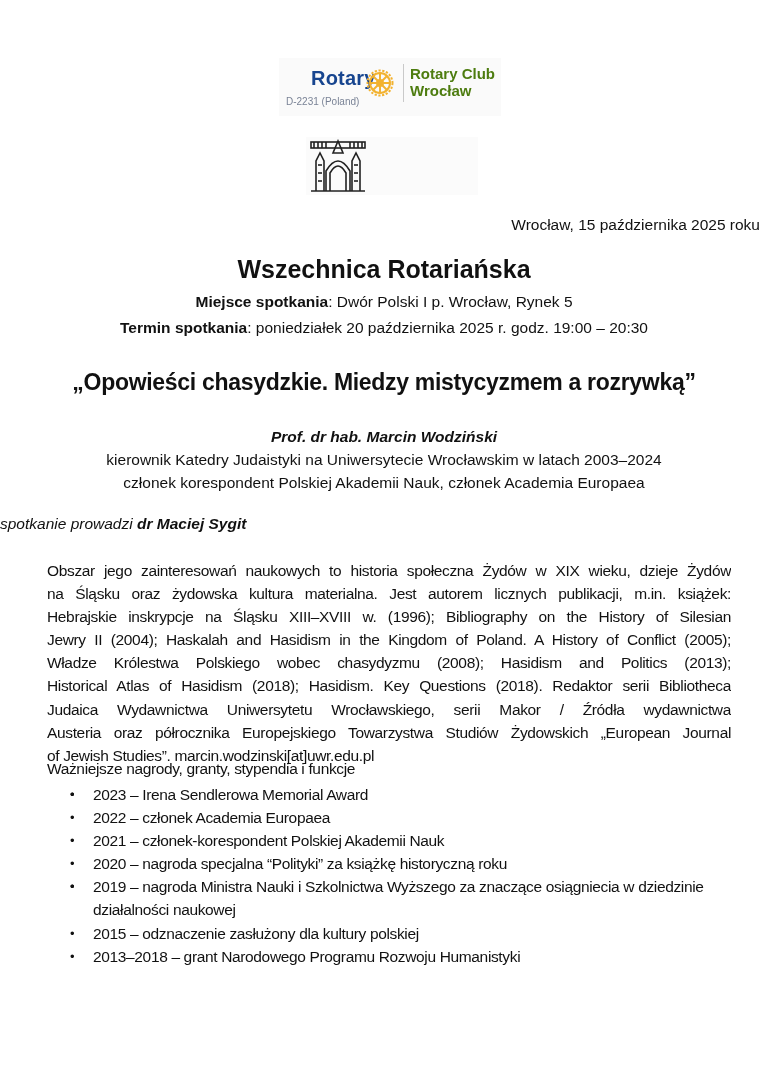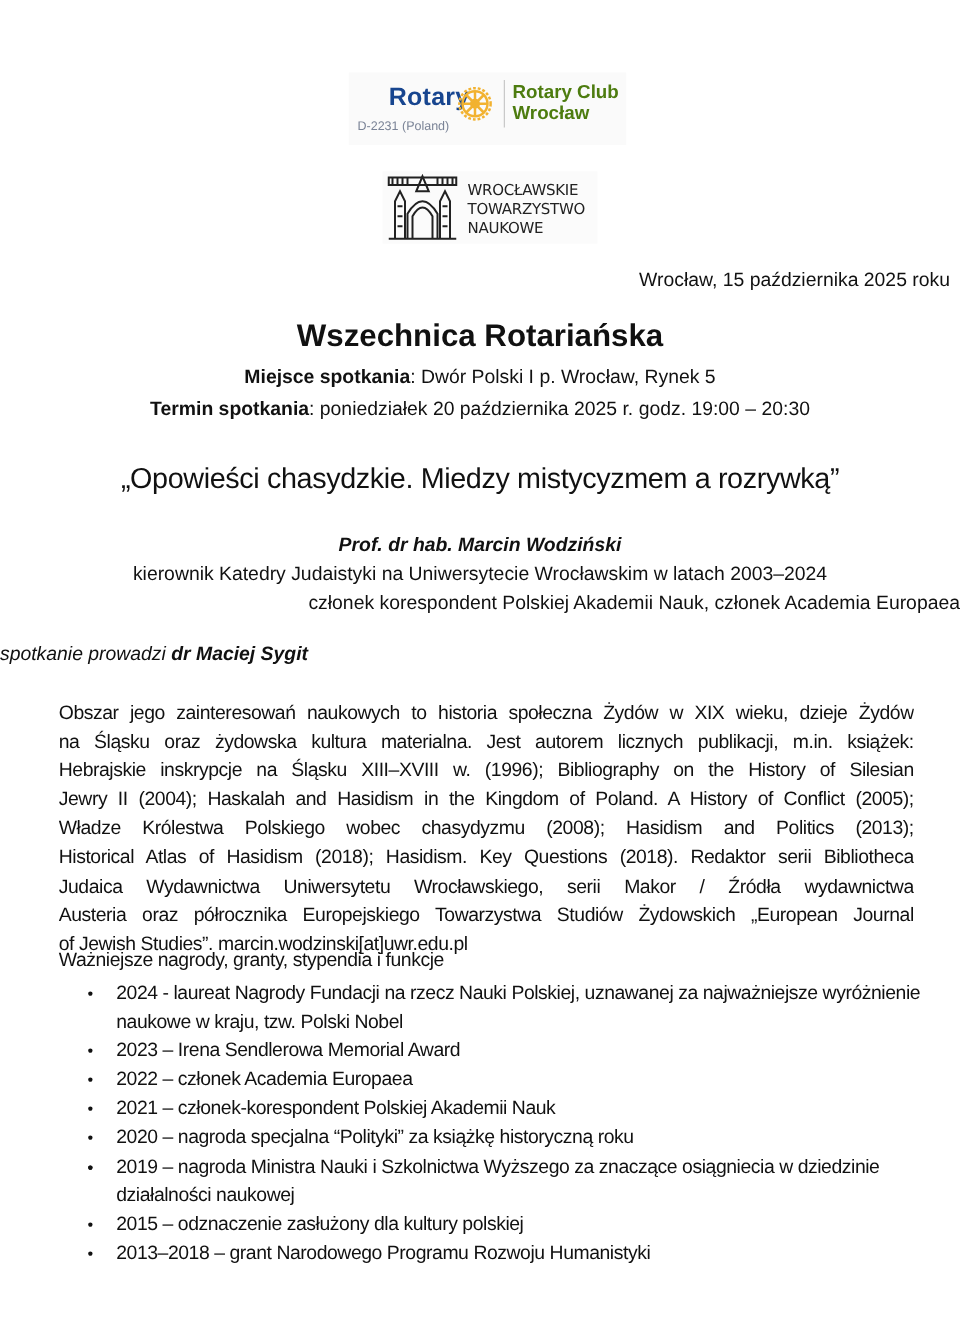--- a/index.html
+++ b/index.html
@@ -20,25 +20,25 @@
   .logo-wtn { position: absolute; left: 306px; top: 137px; width: 172px; height: 58px; background: #fbfbfb; }
   .wtn-gate { position: absolute; left: 2px; top: 2px; width: 60px; height: 54px; }
   .wtn-text { position: absolute; left: 68px; top: 8px; font-size: 12px; line-height: 15px; color: #222; letter-spacing: -0.2px; font-family: "DejaVu Sans", sans-serif; }
 
   .date-line { position: absolute; right: 8px; top: 216px; font-size: 15.5px; color: #111; }
   .title { position: absolute; left: 0; right: 0; top: 255px; text-align: center; font-weight: bold; font-size: 25px; }
   .info { position: absolute; left: 0; right: 0; text-align: center; font-size: 15.5px; }
   .info b { font-weight: bold; }
   .info-1 { top: 293px; }
   .info-2 { top: 319px; }
-  .lecture { position: absolute; left: 0; right: 0; top: 369px; text-align: center; font-weight: normal; font-size: 23px; letter-spacing: -0.3px; }
+  .lecture { position: absolute; left: 0; right: 0; top: 369px; text-align: center; font-weight: bold; font-size: 23px; letter-spacing: -0.3px; }
   .speaker { position: absolute; left: 0; right: 0; top: 428px; text-align: center; font-weight: bold; font-style: italic; font-size: 15.5px; }
   .role { position: absolute; left: 0; right: 0; text-align: center; font-size: 15.5px; }
   .role-1 { top: 451px; }
-  .role-2 { top: 474px; text-align: right; }
+  .role-2 { top: 474px; }
   .moderator { position: absolute; left: 0; right: 0; top: 515px; text-align: left; font-style: italic; font-size: 15.5px; }
   .moderator b { font-weight: bold; }
 
   .bio { position: absolute; left: 47px; top: 559px; width: 684px; font-size: 15.5px; line-height: 23.1px; text-align: justify; letter-spacing: -0.35px; }
   .bio-line { display: block; height: 23.1px; white-space: nowrap; }
   .bio-line.just { text-align: justify; text-align-last: justify; white-space: normal; overflow: hidden; }
   .awards-heading { position: absolute; left: 47px; top: 760px; font-size: 15.5px; letter-spacing: -0.35px; }
   .awards { position: absolute; left: 47px; top: 783px; width: 700px; margin: 0; padding: 0; list-style: none; font-size: 15.5px; line-height: 23.1px; letter-spacing: -0.35px; }
   .awards li { position: relative; padding-left: 46px; }
   .bullet { position: absolute; left: 23px; top: 0; font-size: 13px; }
@@ -86,25 +86,20 @@
       <path d="M22 52 L22 34 Q30 20 38 34 L38 52"></path>
       <line x1="3" y1="52" x2="57" y2="52"></line>
       <line x1="10" y1="26" x2="14" y2="26"></line>
         <line x1="10" y1="34" x2="14" y2="34"></line>
         <line x1="10" y1="42" x2="14" y2="42"></line>
       <line x1="46" y1="26" x2="50" y2="26"></line>
         <line x1="46" y1="34" x2="50" y2="34"></line>
         <line x1="46" y1="42" x2="50" y2="42"></line>
     </g>
   </svg>
-  <div class="wtn-text">
-    <div>WROCŁAWSKIE</div>
-    <div>TOWARZYSTWO</div>
-    <div>NAUKOWE</div>
-  </div>
 </div>
 
 <div class="date-line">Wrocław, 15 października 2025 roku</div>
 <div class="title">Wszechnica Rotariańska</div>
 <div class="info info-1"><b>Miejsce spotkania</b><span>: Dwór Polski I p. Wrocław, Rynek 5</span></div>
 <div class="info info-2"><b>Termin spotkania</b><span>: poniedziałek 20 października 2025 r. godz. 19:00 – 20:30</span></div>
 
 <div class="lecture">„Opowieści chasydzkie. Miedzy mistycyzmem a rozrywką”</div>
 <div class="speaker">Prof. dr hab. Marcin Wodziński</div>
 <div class="role role-1">kierownik Katedry Judaistyki na Uniwersytecie Wrocławskim w latach 2003–2024</div>
@@ -118,21 +113,21 @@
   <span class="bio-line just">Jewry II (2004); Haskalah and Hasidism in the Kingdom of Poland. A History of Conflict (2005);</span>
   <span class="bio-line just">Władze Królestwa Polskiego wobec chasydyzmu (2008); Hasidism and Politics (2013);</span>
   <span class="bio-line just">Historical Atlas of Hasidism (2018); Hasidism. Key Questions (2018). Redaktor serii Bibliotheca</span>
   <span class="bio-line just">Judaica Wydawnictwa Uniwersytetu Wrocławskiego, serii Makor / Źródła wydawnictwa</span>
   <span class="bio-line just">Austeria oraz półrocznika Europejskiego Towarzystwa Studiów Żydowskich „European Journal</span>
   <span class="bio-line">of Jewish Studies”. marcin.wodzinski[at]uwr.edu.pl</span>
 </div>
 
 <div class="awards-heading">Ważniejsze nagrody, granty, stypendia i funkcje</div>
 <ul class="awards">
-  <li><span class="bullet">•</span><span>2024 -  laureat Nagrody Fundacji na rzecz Nauki Polskiej, uznawanej za najważniejsze wyróżnienie naukowe w kraju, tzw. Polski Nobel</span></li>
+  <li><span class="bullet">•</span></li>
   <li><span class="bullet">•</span><span>2023 – Irena Sendlerowa Memorial Award</span></li>
   <li><span class="bullet">•</span><span>2022 – członek Academia Europaea</span></li>
   <li><span class="bullet">•</span><span>2021 – członek-korespondent Polskiej Akademii Nauk</span></li>
   <li><span class="bullet">•</span><span>2020 – nagroda specjalna “Polityki” za książkę historyczną roku</span></li>
   <li><span class="bullet">•</span></li>
   <li><span class="bullet">•</span><span>2019 – nagroda Ministra Nauki i Szkolnictwa Wyższego za znaczące osiągniecia w dziedzinie działalności naukowej</span></li>
   <li><span class="bullet">•</span><span>2015 – odznaczenie zasłużony dla kultury polskiej</span></li>
   <li><span class="bullet">•</span><span>2013–2018 – grant Narodowego Programu Rozwoju Humanistyki</span></li>
 </ul>
 

